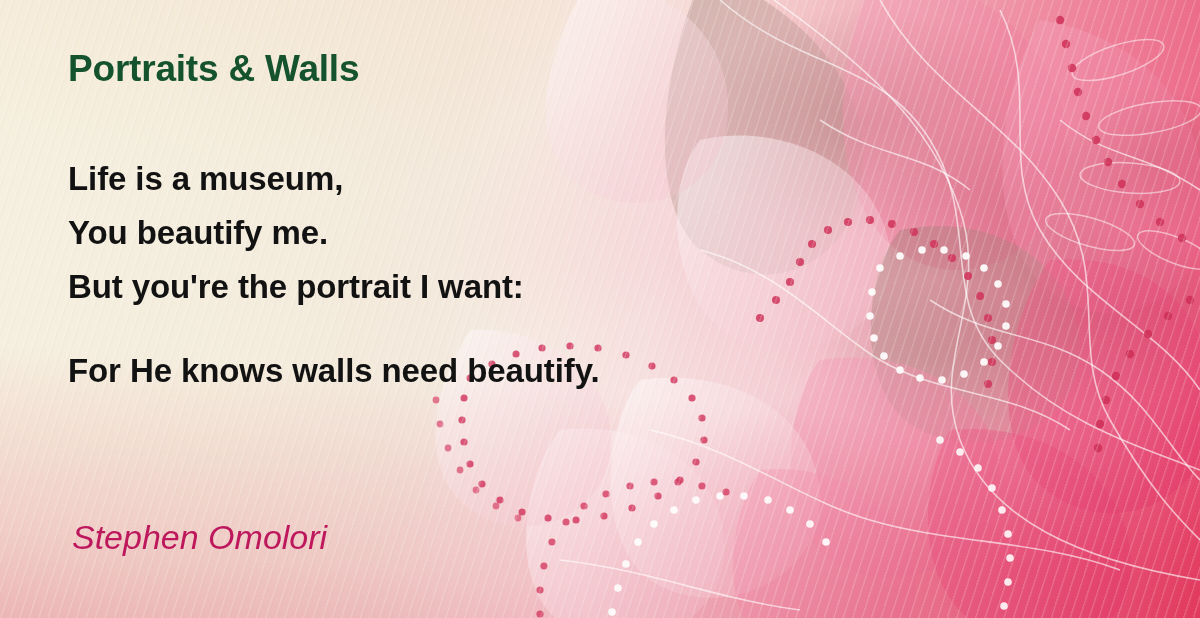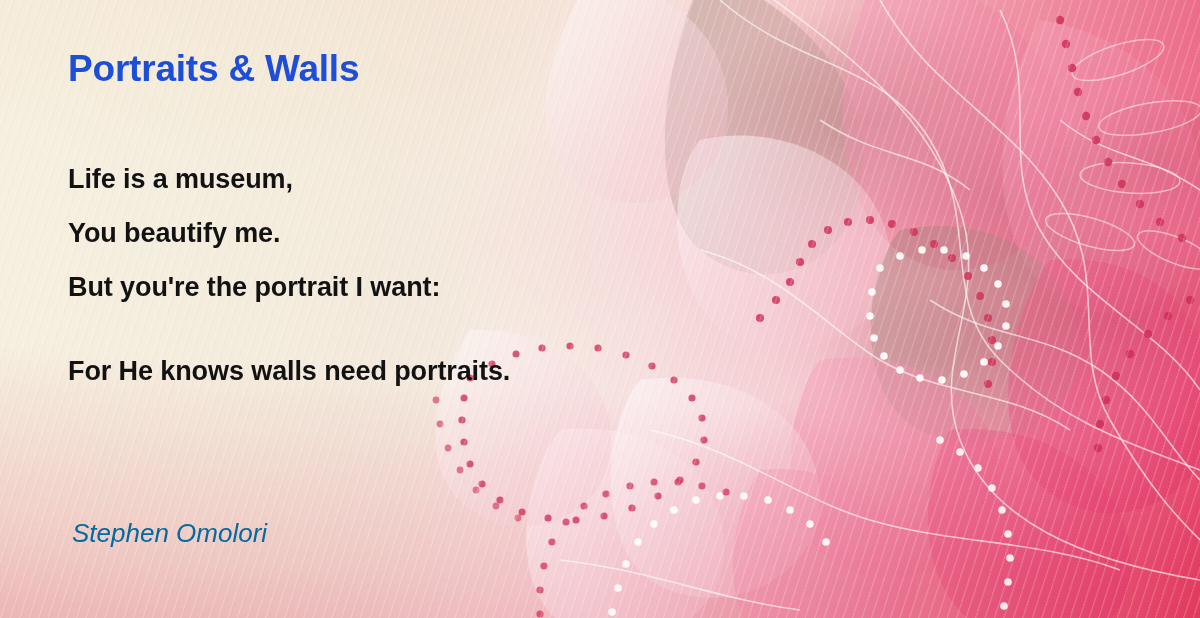--- a/index.html
+++ b/index.html
@@ -108,48 +108,48 @@
     width: 760px;
     height: 100%;
   }
   #poem-title {
     position: absolute;
     top: 48px;
     left: 0;
     margin: 0;
     font-size: 37px;
     font-weight: bold;
-    color: #1d4ed8;
+    color: #14532d;
     letter-spacing: -0.2px;
     white-space: nowrap;
   }
   #poem-body {
     position: absolute;
     top: 152px;
     left: 0;
   }
   .stanza {
     margin: 0 0 30px 0;
   }
   .poem-line {
-    font-size: 27px;
+    font-size: 33px;
     font-weight: bold;
     color: #121212;
     line-height: 54px;
     white-space: nowrap;
     letter-spacing: -0.1px;
   }
   #poem-author {
     position: absolute;
     top: 518px;
     left: 4px;
-    font-size: 26px;
+    font-size: 34px;
     font-style: italic;
     font-weight: normal;
-    color: #0369a1;
+    color: #be185d;
     white-space: nowrap;
   }
 </style>
 </head>
 <body>
 
 <div id="poem-card">
 
   <div class="bg-layer" id="bg-base"></div>
   <div class="bg-layer" id="bg-blooms"></div>
@@ -376,21 +376,21 @@
 
     <div id="poem-body">
 
       <div class="stanza">
         <div class="poem-line">Life is a museum,</div>
         <div class="poem-line">You beautify me.</div>
         <div class="poem-line">But you're the portrait I want:</div>
       </div>
 
       <div class="stanza">
-        <div class="poem-line">For He knows walls need portraits.</div>
+        <div class="poem-line">For He knows walls need beautify.</div>
       </div>
 
     </div>
 
     <div id="poem-author">Stephen Omolori</div>
   </div>
 
 </div>
 
 </body></html>

